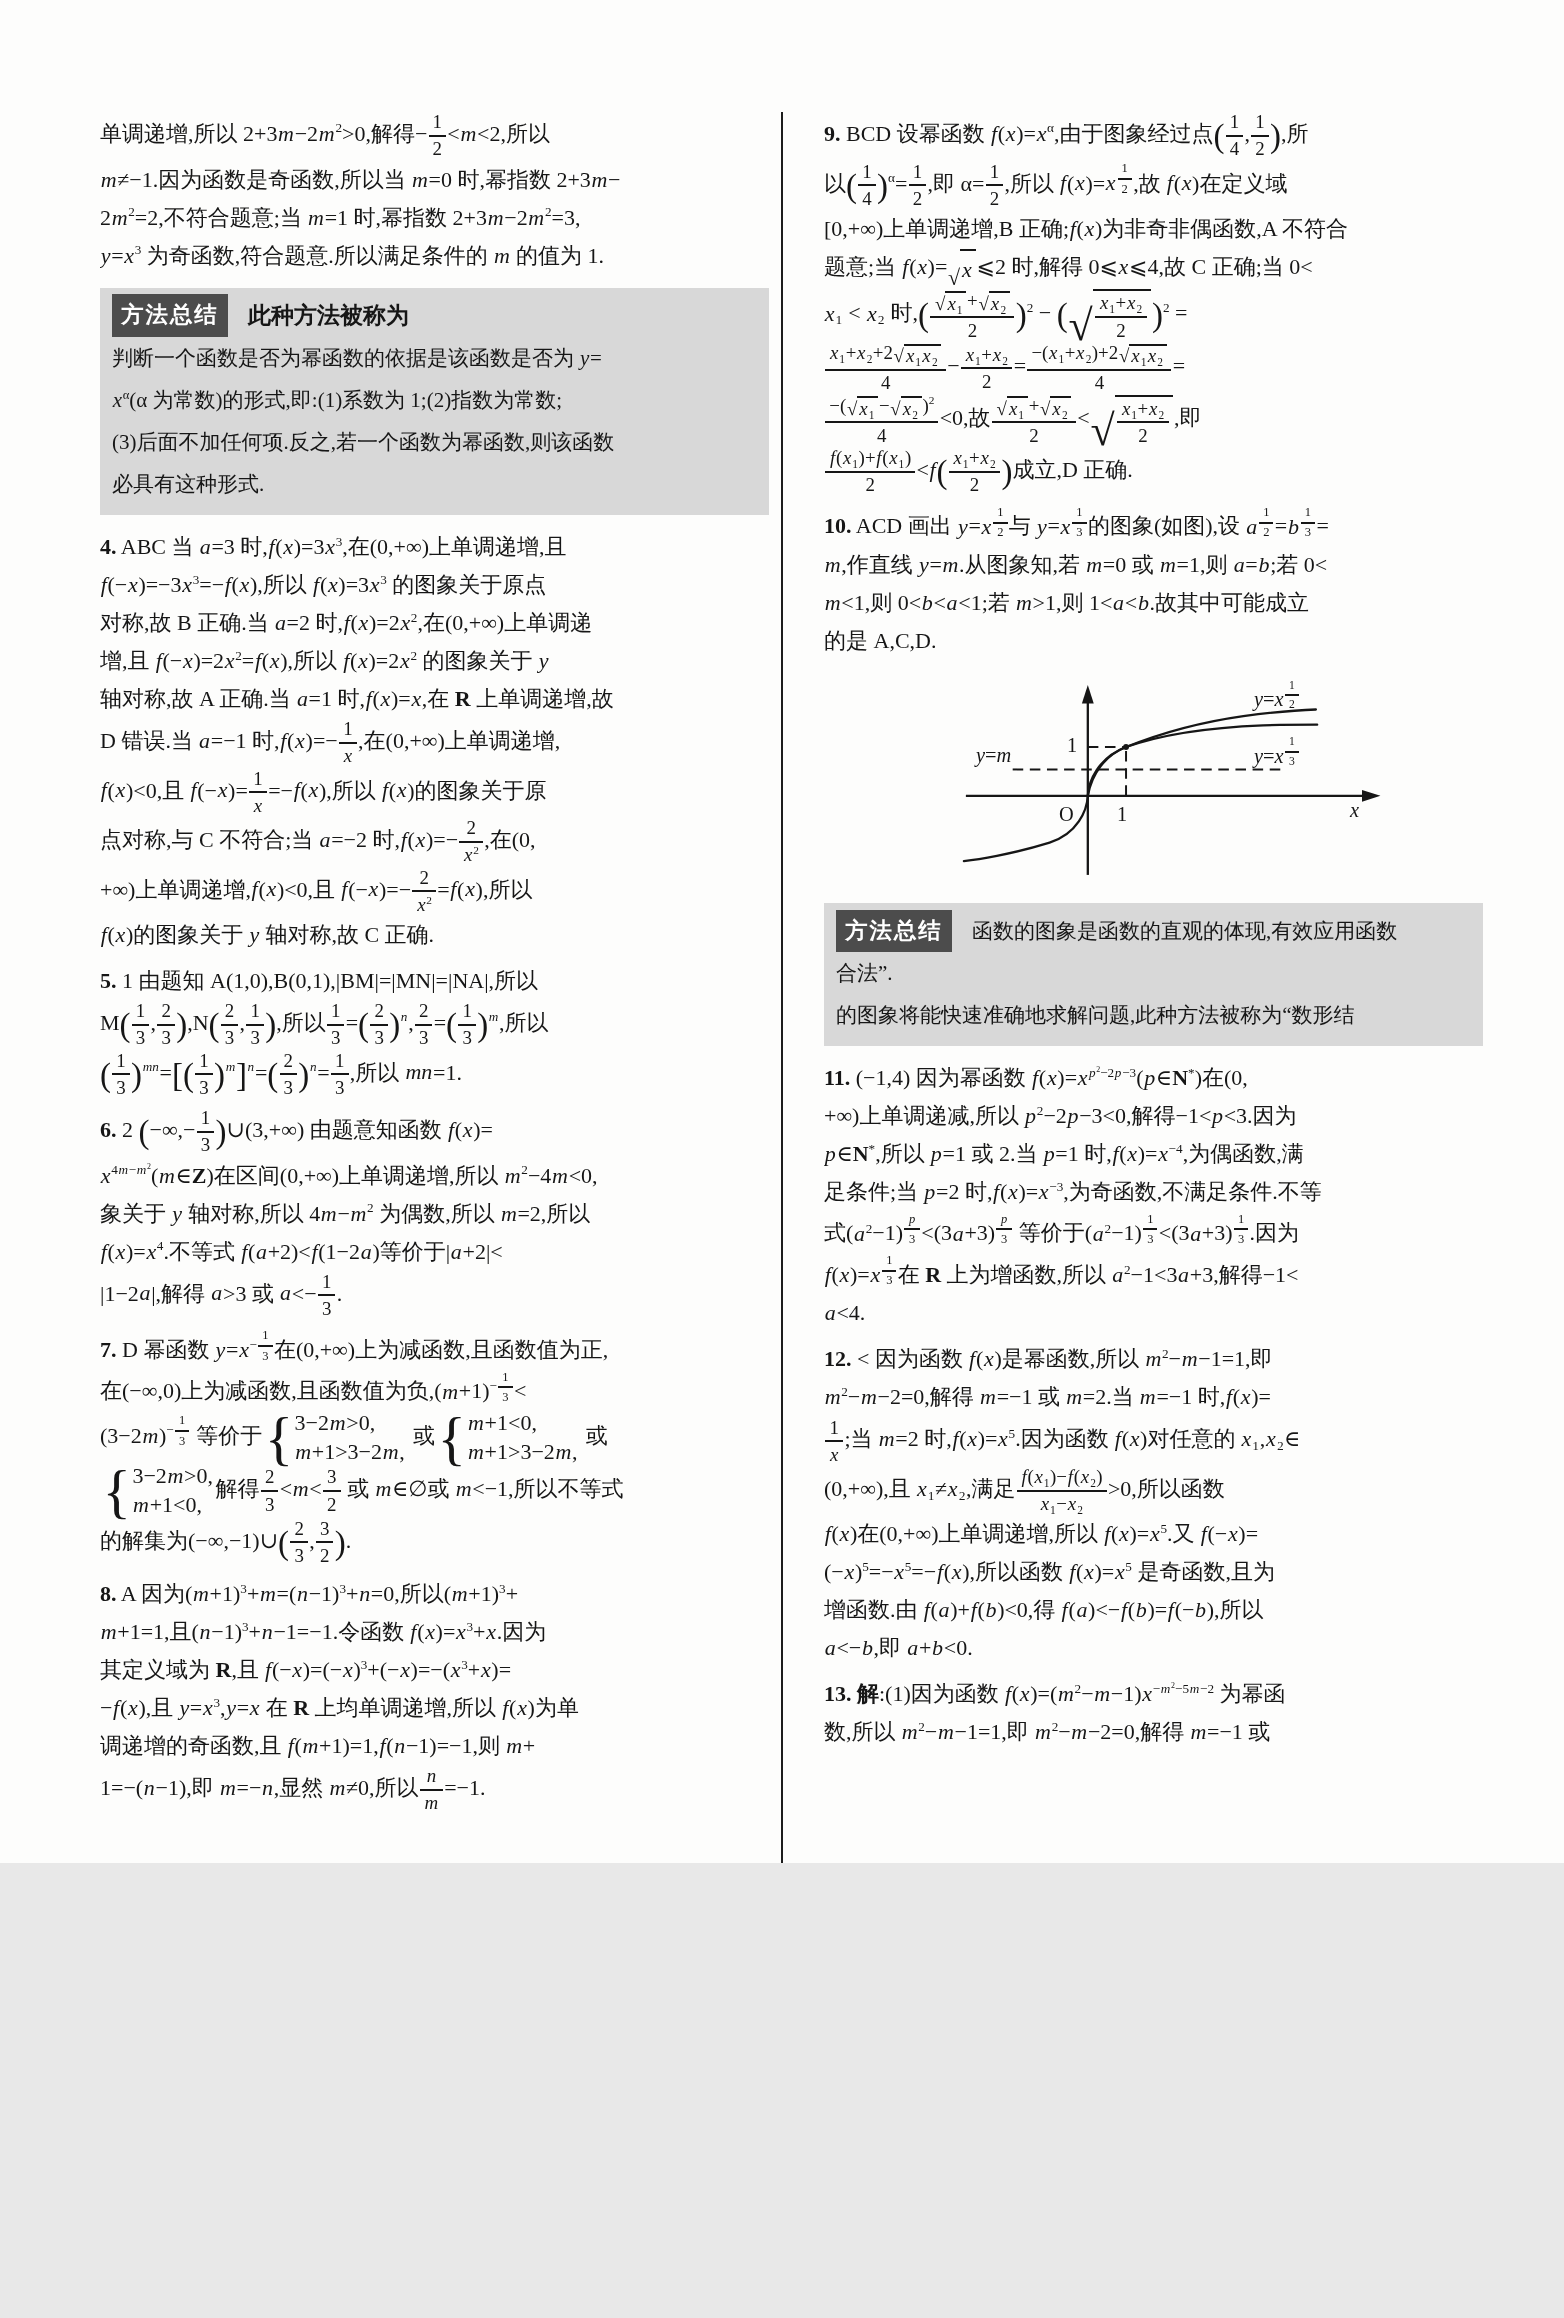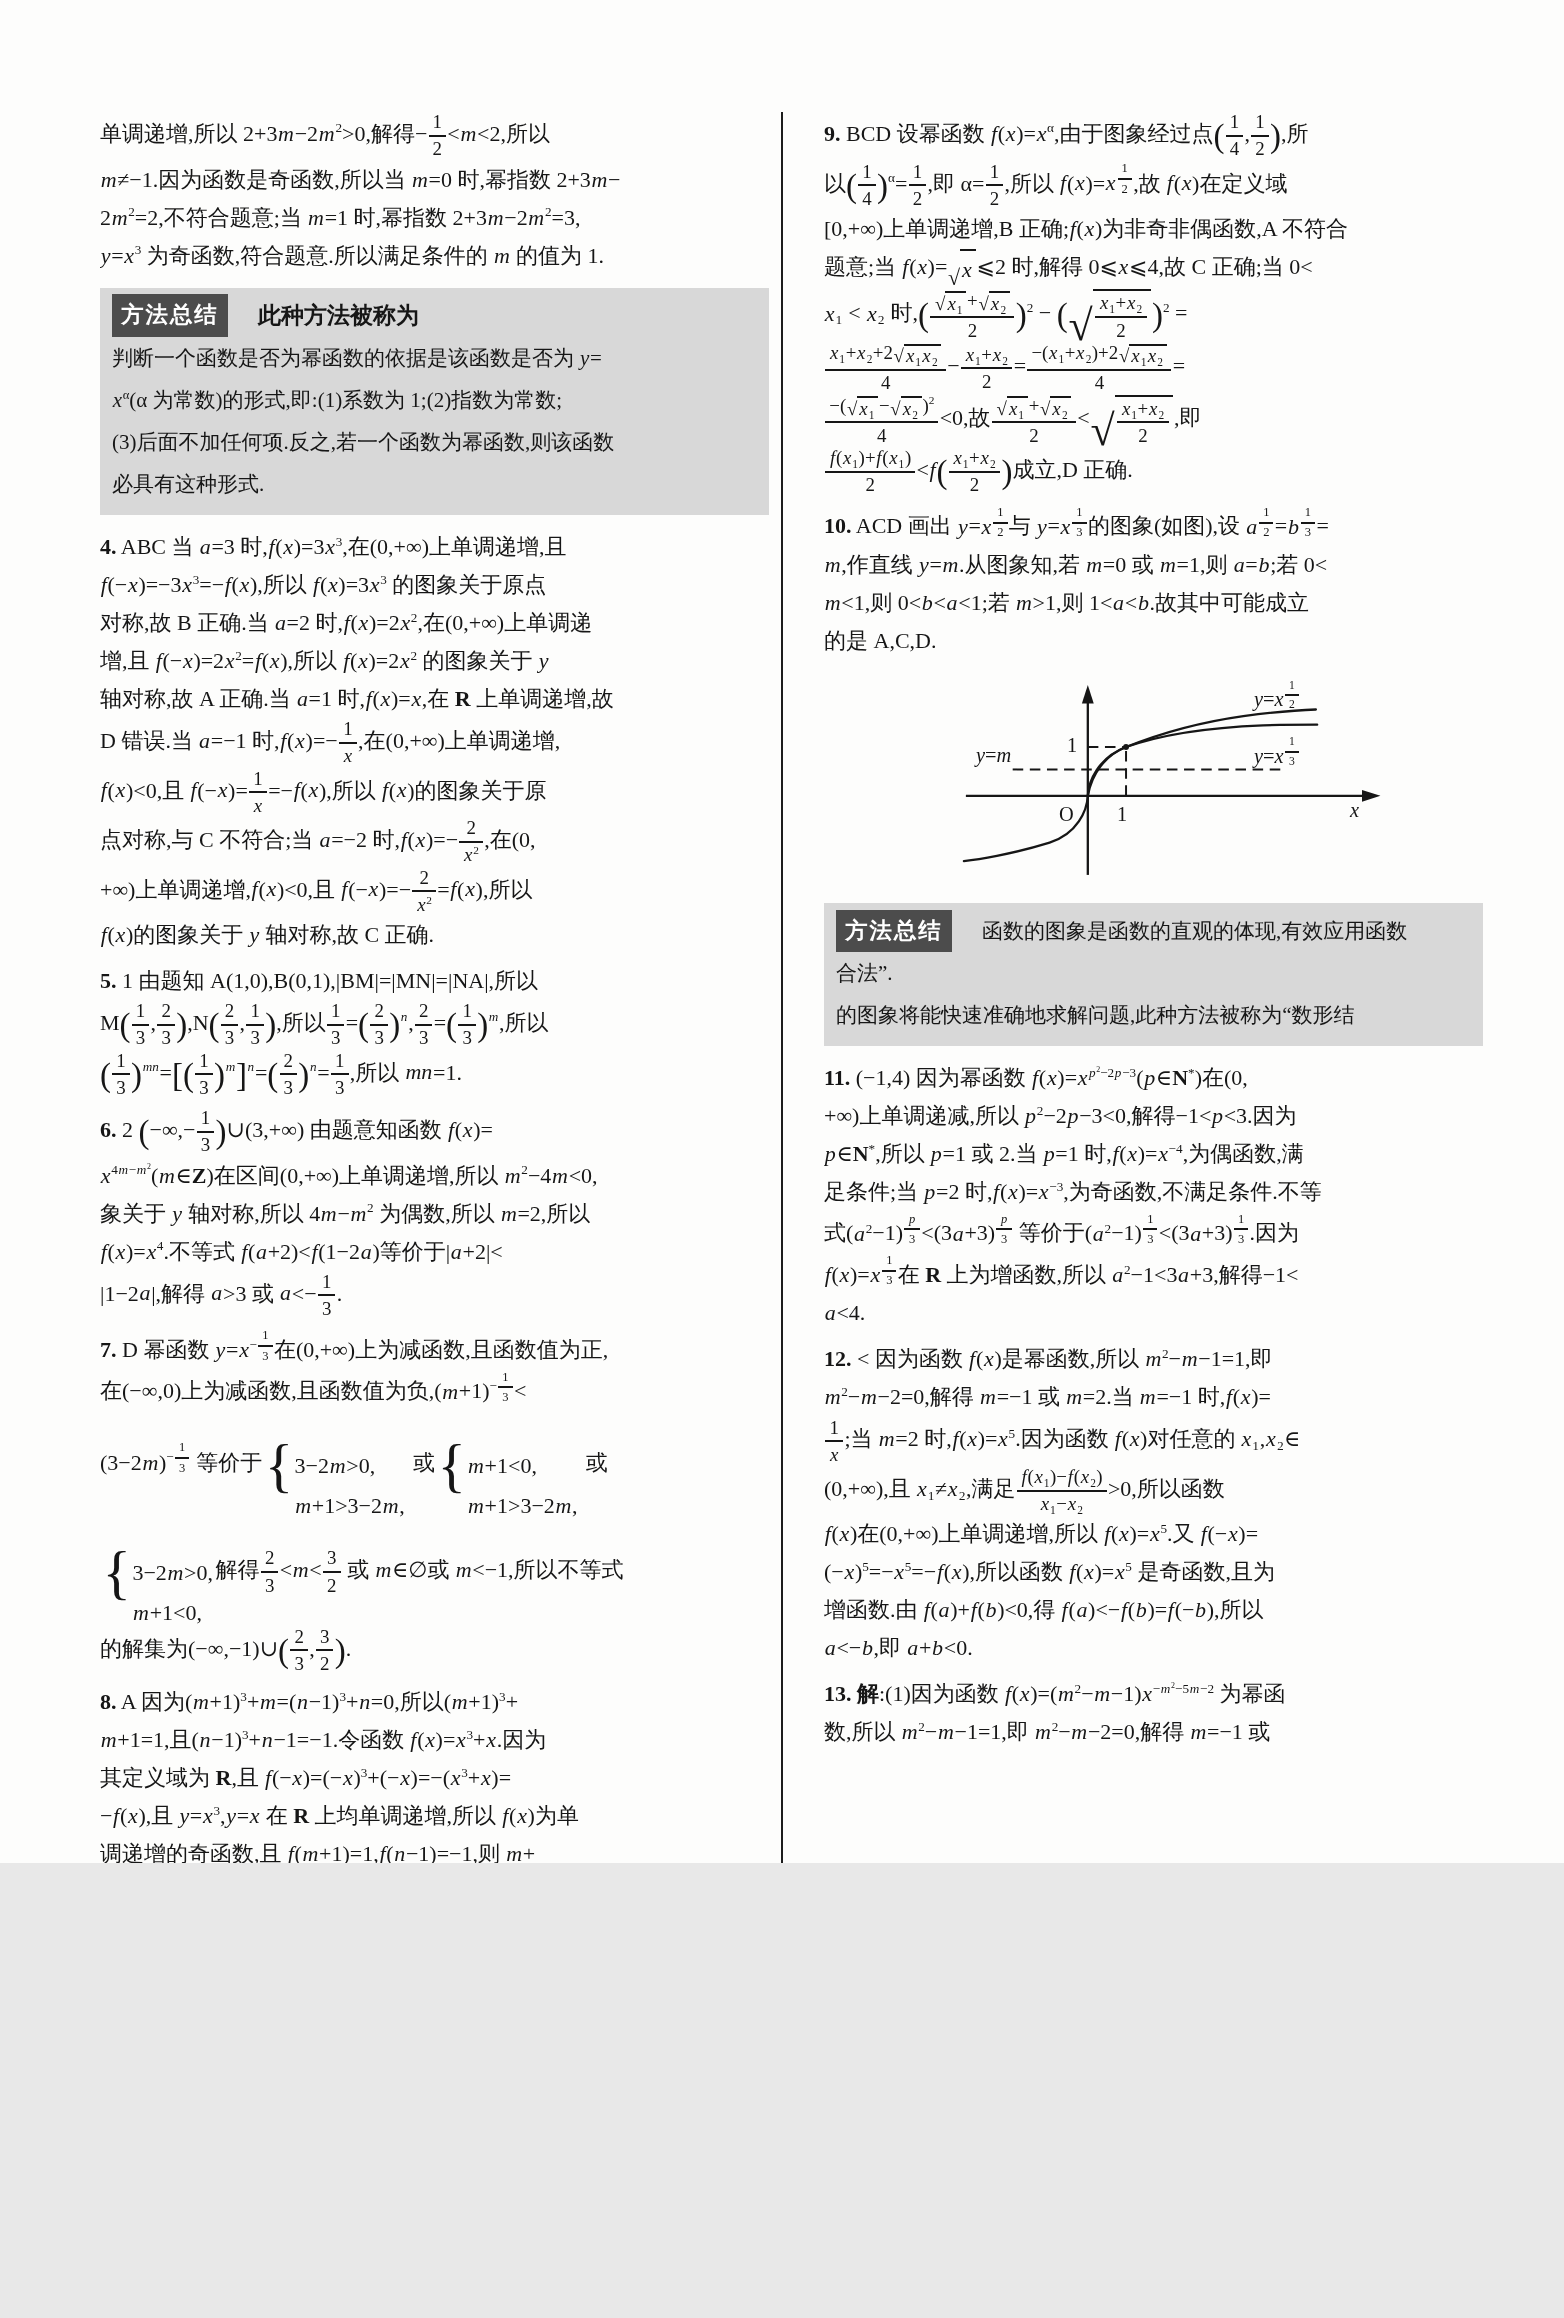--- a/index.html
+++ b/index.html
@@ -24,24 +24,24 @@
   .sup .frac{font-size:0.95em;}
 
   .sqrt{display:inline-flex;align-items:flex-end;vertical-align:middle;margin:0 0.7px;}
   .rsign{line-height:1;}
   .rbody{border-top:2px solid #161616;padding:0.7px 3.3px 0 1.3px;}
   .sqrt.tall .rsign{font-size:2.0em;line-height:0.75;}
 
   .bp{font-size:1.5em;vertical-align:middle;line-height:0;}
   .cases{display:inline-flex;align-items:center;vertical-align:middle;margin:0 2.6px;}
   .cbrace{font-size:2.7em;line-height:0;margin-right:1.3px;font-weight:400;}
-  .ccol{display:inline-flex;flex-direction:column;gap:16px;text-align:left;line-height:1.1;margin-top:43px;}
+  .ccol{display:inline-flex;flex-direction:column;gap:5px;text-align:left;line-height:1.1;}
 
   .box{background:#d8d8d8;padding:6.6px 12px 10.5px;margin:13px 0;}
-  .box-head{display:flex;align-items:flex-start;gap:30px;}
+  .box-head{display:flex;align-items:flex-start;gap:20px;}
   .box-label{flex:none;background:#4c4c4c;color:#fff;font-family:"Liberation Sans","DejaVu Sans",sans-serif;
              font-weight:700;font-size:22.4px;line-height:1;padding:10px 9.2px;letter-spacing:2px;}
   .box-title{font-family:"Liberation Sans","DejaVu Sans",sans-serif;font-weight:700;font-size:23px;line-height:42px;}
   .box-first{font-size:21px;line-height:42px;white-space:nowrap;}
   .box .line{font-size:21px;line-height:42px;min-height:42px;}
 
   .figure{position:relative;width:435px;height:206px;margin:17px 0 20px 132px;}
   .figure svg{position:absolute;left:0;top:0;}
   .fig-label{position:absolute;font-size:20.4px;line-height:26px;white-space:nowrap;}
   .fig-label i{font-style:italic;}

